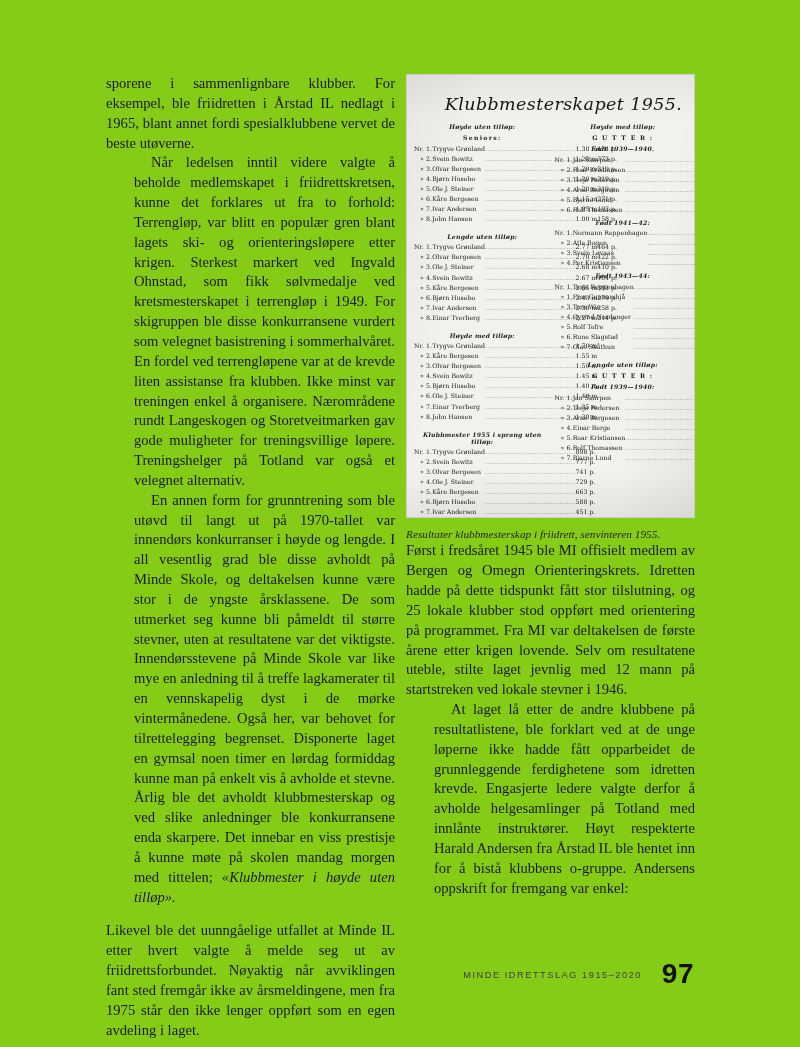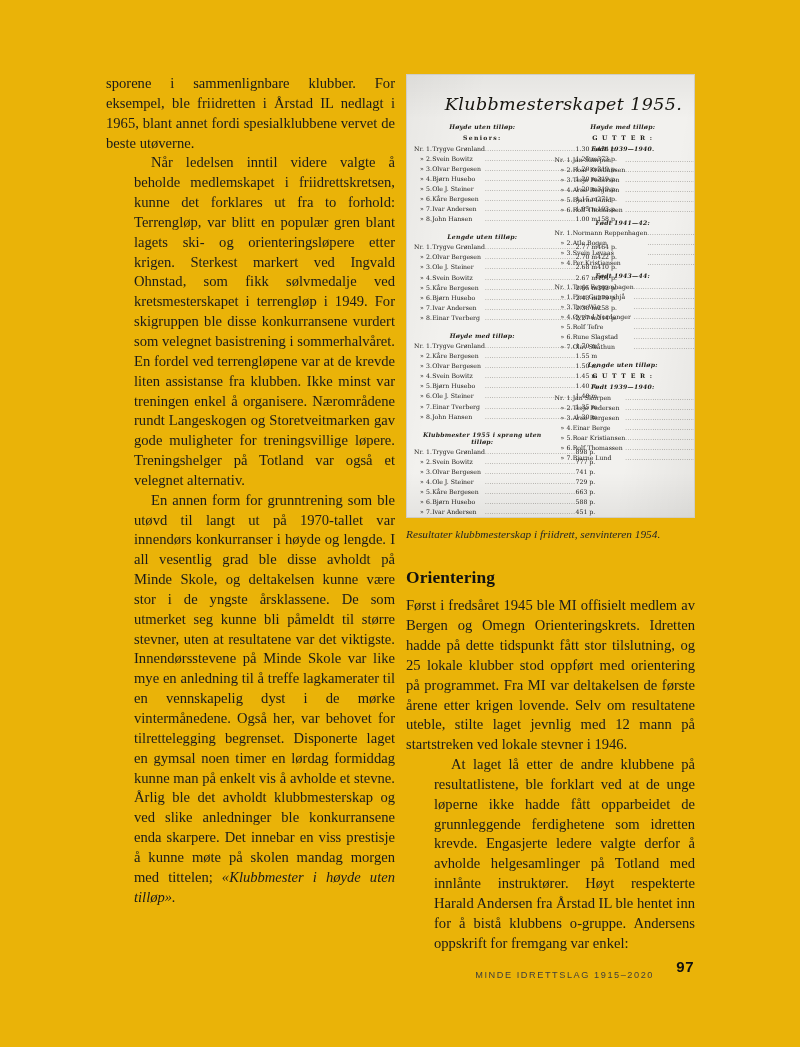--- a/index.html
+++ b/index.html
@@ -12,21 +12,21 @@
     height: 1047px;
     position: relative;
     font-family: "Liberation Serif", serif;
     color: #1a1a1a;
     overflow: hidden;
   }
 
   .page {
     position: absolute;
     inset: 0;
-    background: #eab308;
+    background: #84cc16;
   }
 
   
   .col {
     position: absolute;
     top: 74px;
     width: 289px;
   }
   .col-left  { left: 106px; }
   .col-right { left: 406px; }
@@ -144,47 +144,48 @@
   
   .footer {
     position: absolute;
     left: 106px;
     right: 106px;
     top: 963px;
     height: 30px;
   }
   .footer-label {
     position: absolute;
-    right: 40px;
+    right: 52px;
     top: 7px;
     font-family: "Liberation Sans", sans-serif;
     font-size: 9.2px;
     letter-spacing: 1.55px;
     color: #3d3d3d;
   }
   .footer-page {
     position: absolute;
     right: 0;
     top: -5px;
     font-family: "Liberation Sans", sans-serif;
     font-weight: bold;
-    font-size: 15px;
+    font-size: 28px;
     color: #111;
     letter-spacing: 0.5px;
   }
 </style>
 </head>
 <body>
 
 <div class="page">
 
   <div class="col col-left body-text">
     <p>sporene i sammenlignbare klubber. For eksempel, ble friidretten i Årstad IL nedlagt i 1965, blant annet fordi spesialklubbene vervet de beste utøverne.</p>
     <p class="indent">Når ledelsen inntil videre valgte å beholde medlemskapet i friidrettskretsen, kunne det forklares ut fra to forhold: Terrengløp, var blitt en populær gren blant lagets ski- og orienteringsløpere etter krigen. Sterkest markert ved Ingvald Ohnstad, som fikk sølvmedalje ved kretsmesterskapet i terrengløp i 1949. For skigruppen ble disse konkurransene vurdert som velegnet basistrening i sommerhalvåret. En fordel ved terrengløpene var at de krevde liten assistanse fra klubben. Ikke minst var treningen enkel å organisere. Nærområdene rundt Langeskogen og Storetveitmarken gav gode muligheter for treningsvillige løpere. Treningshelger på Totland var også et velegnet alternativ.</p>
     <p class="indent"><span>En annen form for grunntrening som ble utøvd til langt ut på 1970-tallet var innendørs konkurranser i høyde og lengde. I all vesentlig grad ble disse avholdt på Minde Skole, og deltakelsen kunne være stor i de yngste årsklassene. De som utmerket seg kunne bli påmeldt til større stevner, uten at resultatene var det viktigste. Innendørsstevene på Minde Skole var like mye en anledning til å treffe lagkamerater til en vennskapelig dyst i de mørke vintermånedene. Også her, var behovet for tilrettelegging begrenset. Disponerte laget en gymsal noen timer en lørdag formiddag kunne man på enkelt vis å avholde et stevne. Årlig ble det avholdt klubbmesterskap og ved slike anledninger ble konkurransene enda skarpere. Det innebar en viss prestisje å kunne møte på skolen mandag morgen med tittelen; </span><em>«Klubbmester i høyde uten tilløp».</em></p>
+    <p class="gap">Likevel ble det uunngåelige utfallet at Minde IL etter hvert valgte å melde seg ut av friidrettsforbundet. Nøyaktig når avviklingen fant sted fremgår ikke av årsmeldingene, men fra 1975 står den ikke lenger oppført som en egen avdeling i laget.</p>
   </div>
 
   <div class="col col-right">
 
     <div class="figure">
       <div class="scan-inner">
         <div class="scan-title">Klubbmesterskapet 1955.</div>
         <div class="scan-cols">
           <div class="scan-col" id="scan-left">
               <div class="sec-head">Høyde uten tilløp:</div>
@@ -554,23 +555,22 @@
                     <td class="c-name">Bjarne Lund</td>
                     <td class="c-dots">........................................</td>
                   </tr>
                 </tbody>
               </table>
             </div>
         </div>
       </div>
     </div>
 
-    <p class="caption">Resultater klubbmesterskap i friidrett, senvinteren 1954.</p>
-
-    <h2 class="section-title">Orientering</h2>
+    <p class="caption">Resultater klubbmesterskap i friidrett, senvinteren 1955.</p>
+
 
     <div class="body-text">
       <p>Først i fredsåret 1945 ble MI offisielt medlem av Bergen og Omegn Orienteringskrets. Idretten hadde på dette tidspunkt fått stor tilslutning, og 25 lokale klubber stod oppført med orientering på programmet. Fra MI var deltakelsen de første årene etter krigen lovende. Selv om resultatene uteble, stilte laget jevnlig med 12 mann på startstreken ved lokale stevner i 1946.</p>
       <p class="indent">At laget lå etter de andre klubbene på resultatlistene, ble forklart ved at de unge løperne ikke hadde fått opparbeidet de grunnleggende ferdighetene som idretten krevde. Engasjerte ledere valgte derfor å avholde helgesamlinger på Totland med innlånte instruktører. Høyt respekterte Harald Andersen fra Årstad IL ble hentet inn for å bistå klubbens o-gruppe. Andersens oppskrift for fremgang var enkel:</p>
     </div>
   </div>
 
   <div class="footer">
     <span class="footer-label">MINDE IDRETTSLAG  1915–2020</span>
     <span class="footer-page">97</span>

